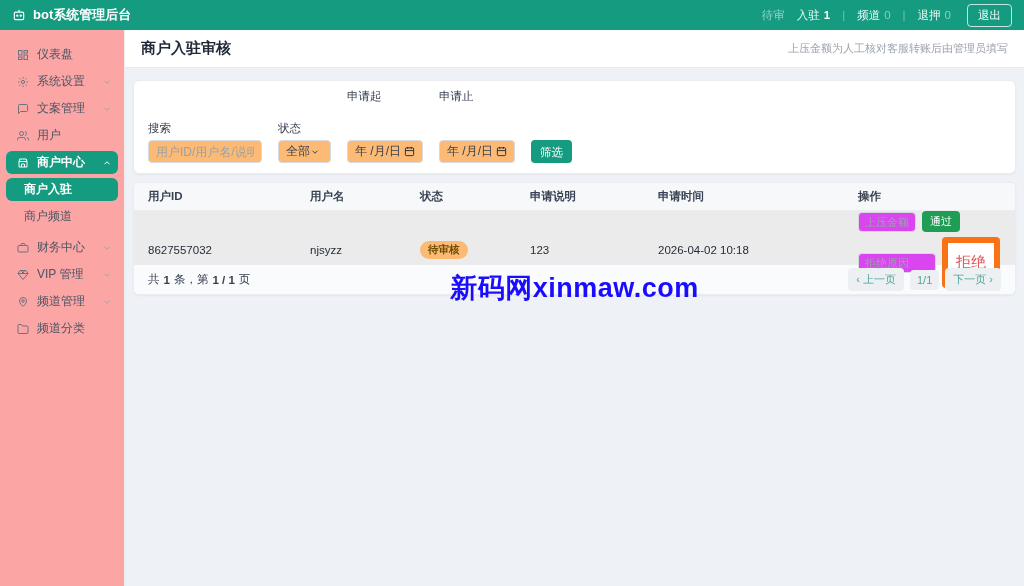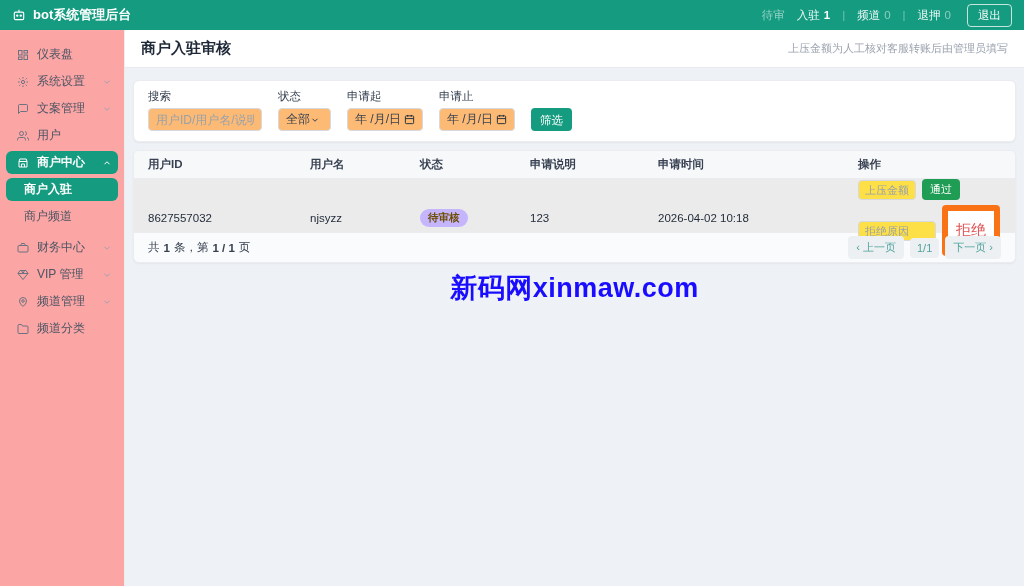--- a/index.html
+++ b/index.html
@@ -71,43 +71,43 @@
   .fgroup { display:flex; flex-direction:column; gap:4px; }
   .fgroup .flabel { font-size:11.5px; color:#374151; }
   .ctrl {
     height:23px; border:1px solid #d6d9de; border-radius:4px; background:#fdba74;
     font-size:12px; color:#374151; display:flex; align-items:center; padding:0 7px;
     font-family:inherit;
   }
   input.ctrl { width:114px; }
   input.ctrl::placeholder { color:#9aa1ab; }
   .select-ctrl { width:53px; cursor:pointer; }
-  .date-ctrl { width:76px; justify-content:space-between; cursor:pointer; }
+  .date-ctrl { width:76px; justify-content:space-between; cursor:pointer;margin-top:32px; }
   .filter-btn {
     background:#149b80; color:#fff; border:none; border-radius:4px;
     font-size:11.5px; padding:5px 9px; cursor:pointer; height:23px; font-family:inherit;
   }
 
   
   .trow {
     display:grid; grid-template-columns:162px 110px 110px 128px 200px 1fr;
     align-items:center; padding:0 14px;
   }
   .thead { height:28px; background:#f7f8fa; border-bottom:1px solid #ececf0;
            font-weight:bold; font-size:11.5px; color:#374151; border-radius:6px 6px 0 0; }
   .tdata { background:#ebebeb; height:53px; font-size:11.5px; color:#1f2937; }
   .badge {
-    display:inline-block; background:#c4b5fd; color:#6d4c00; font-size:10.5px;
+    display:inline-block; background:#fdba74; color:#6d4c00; font-size:10.5px;
     padding:2px 8px; border-radius:9px; font-weight:bold;
   }
   .actions { display:flex; flex-direction:column; gap:5px; }
   .action-line { display:flex; gap:6px; align-items:center; }
   .mini-input {
     height:20px; border:1px solid #d6d9de; border-radius:4px; font-size:11px;
-    padding:0 6px; background:#fde047; font-family:inherit;
+    padding:0 6px; background:#d946ef; font-family:inherit;
   }
   .mini-input::placeholder { color:#9aa1ab; }
   .amount-input { width:58px; }
   .reason-input { width:78px; }
   .approve-btn {
     background:#1f9d55; color:#fff; border:none; border-radius:4px;
     font-size:11px; padding:3px 8px; cursor:pointer; font-family:inherit;
   }
   .reject-btn {
     background:#fff; color:#e05252; border:6px solid #f97316; border-radius:4px;

